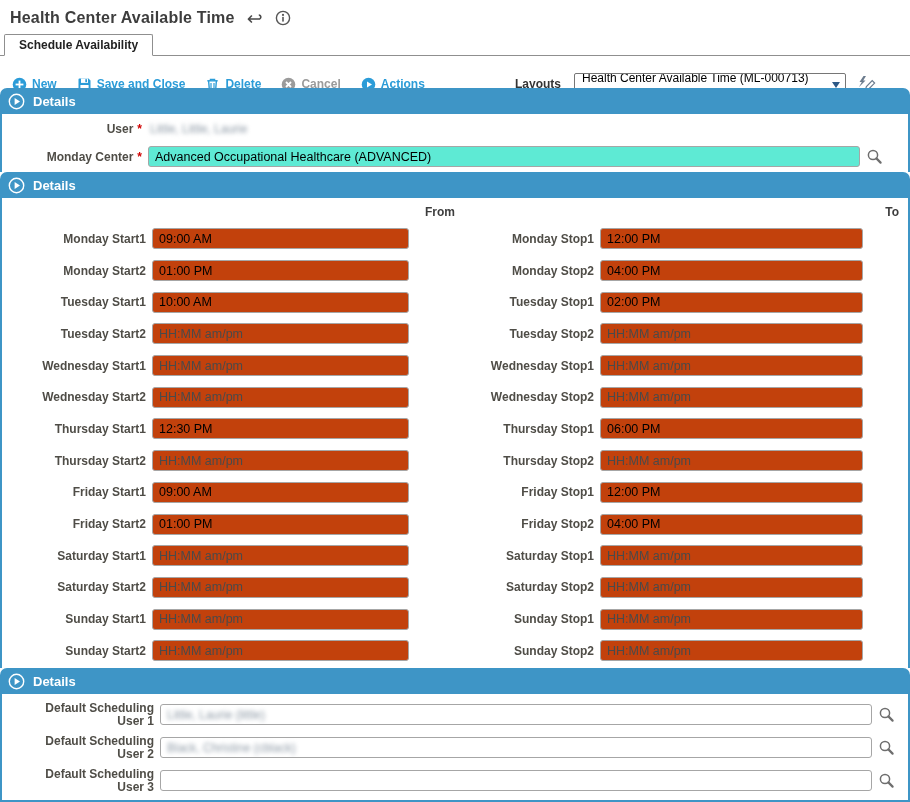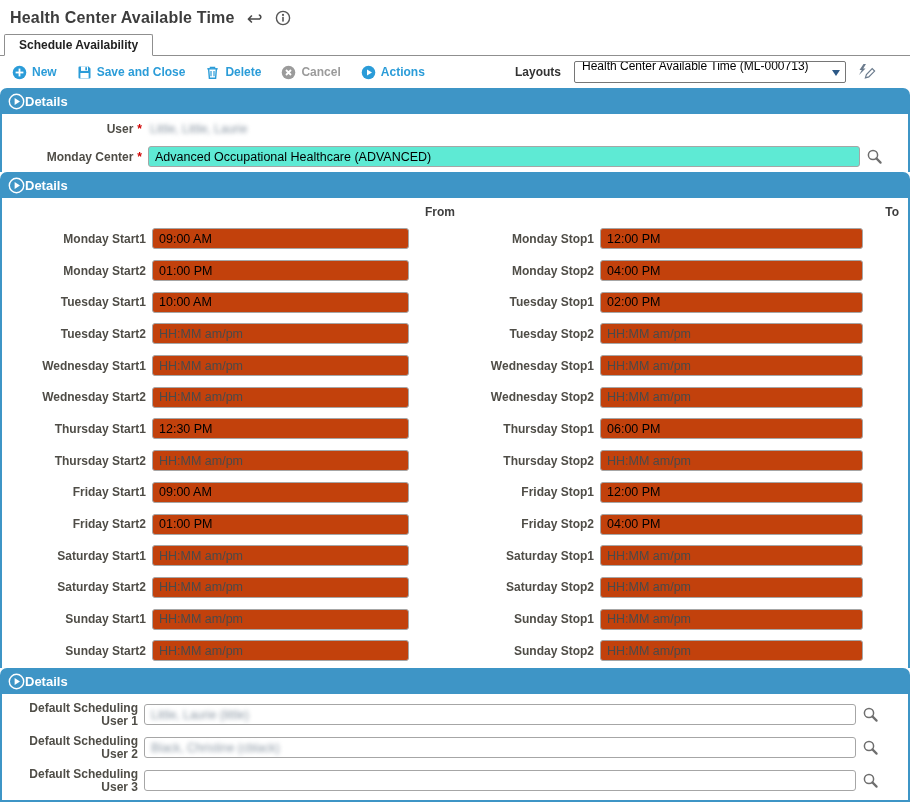--- a/index.html
+++ b/index.html
@@ -16,36 +16,36 @@
   .icon-btn { display:flex; align-items:center; cursor:pointer; }
   
   .tab {
     position:absolute; left:4px; top:34px; height:22px; padding:0 14px;
     background:#fff; border:1px solid #8f8f8f; border-bottom:1px solid #fff;
     border-radius:2px 2px 0 0; display:flex; align-items:center;
     font-size:12px; font-weight:700; color:#222; z-index:2; cursor:pointer;
   }
   .tab-line { position:absolute; top:55px; left:0; width:910px; border-top:1px solid #8f8f8f; }
   
-  .toolbar { position:absolute; top:57px; left:0; width:910px; height:30px; display:flex; align-items:center; padding:0 34px 0 12px; gap:20px;justify-content:space-between; }
+  .toolbar { position:absolute; top:69px; left:0; width:910px; height:30px; display:flex; align-items:center; padding:0 34px 0 12px; gap:20px;justify-content:space-between; }
   .tb-btn { display:flex; align-items:center; gap:5px; background:none; border:none; padding:0; font-family:inherit; font-size:12px; font-weight:700; color:#2b9cd8; cursor:pointer; }
   .tb-btn.disabled { color:#9b9b9b; cursor:default; }
   .tb-icon { display:flex; }
   .layouts { margin-left:auto; display:flex; align-items:center; gap:11px; }
   .layouts-label { font-size:12px; font-weight:700; color:#333; margin-right:2px; }
   .layout-select {
     width:272px; height:22px; border:1px solid #767676; border-radius:2px; background:#fff;
     display:flex; align-items:center; padding:0 20px 12px 7px; position:relative;
     font-size:12px; color:#000; cursor:pointer; white-space:nowrap; overflow:hidden;
   }
   .select-chevron { position:absolute; right:5px; top:8px; width:0; height:0;
     border-left:4px solid transparent; border-right:4px solid transparent; border-top:6px solid #2d5986; }
   
   .sec-header { position:absolute; left:0; width:910px; height:26px; background:#3e95c6;
-    border-radius:7px 7px 0 0; display:flex; align-items:center; padding:0 8px; gap:0; }
+    border-radius:7px 7px 0 0; display:flex; align-items:center; padding:0 8px; gap:8px; }
   .sec-title { color:#fff; font-size:13px; font-weight:700; }
   .sec-toggle { display:flex; cursor:pointer; }
   .sec-body { position:absolute; left:0; width:910px; background:#fff;
     border-left:2px solid #3e95c6; border-right:2px solid #3e95c6; }
   .hdr-1 { top:88px; }  .body-1 { top:114px; height:58px; padding-top:2px; }
   .hdr-2 { top:172px; } .body-2 { top:198px; height:470px; padding-top:7px; }
   .hdr-3 { top:668px; } .body-3 { top:694px; height:108px; padding-top:4px; border-bottom:2px solid #3e95c6; }
   
   .f-row { display:flex; align-items:center; height:25px; margin-bottom:3px; padding-left:8px; }
   .f-label { width:132px; display:flex; justify-content:flex-end; align-items:center; gap:4px;
@@ -61,21 +61,21 @@
   
   .fromto { position:relative; height:18px; font-size:12px; font-weight:700; color:#3d3d3d; }
   .from-label { position:absolute; left:408px; width:60px; text-align:center; }
   .to-label { position:absolute; right:9px; }
   .sched-row { display:flex; align-items:center; height:31.7px; padding-left:12px; }
   .s-label { width:132px; text-align:right; font-size:12px; font-weight:700; color:#4f4d47; margin-right:6px; }
   .s-label-r { width:185px; }
   .sr-start-input { width:257px; }
   .sr-stop-input { width:263px; }
   
-  .du-row { display:flex; align-items:center; height:33px; padding-left:4px; }
+  .du-row { display:flex; align-items:center; height:33px; padding-left:20px; }
   .du-label { width:132px; text-align:right; font-size:12px; font-weight:700; color:#4f4d47;
     line-height:13px; margin-right:6px; }
   .fake-input { width:712px; height:21px; border:1px solid #a6a6a6; border-radius:3px; background:#fff;
     display:flex; align-items:center; padding:0 6px; overflow:hidden; cursor:text; }
 </style>
 </head>
 <body>
 
 <div class="screen">
 

